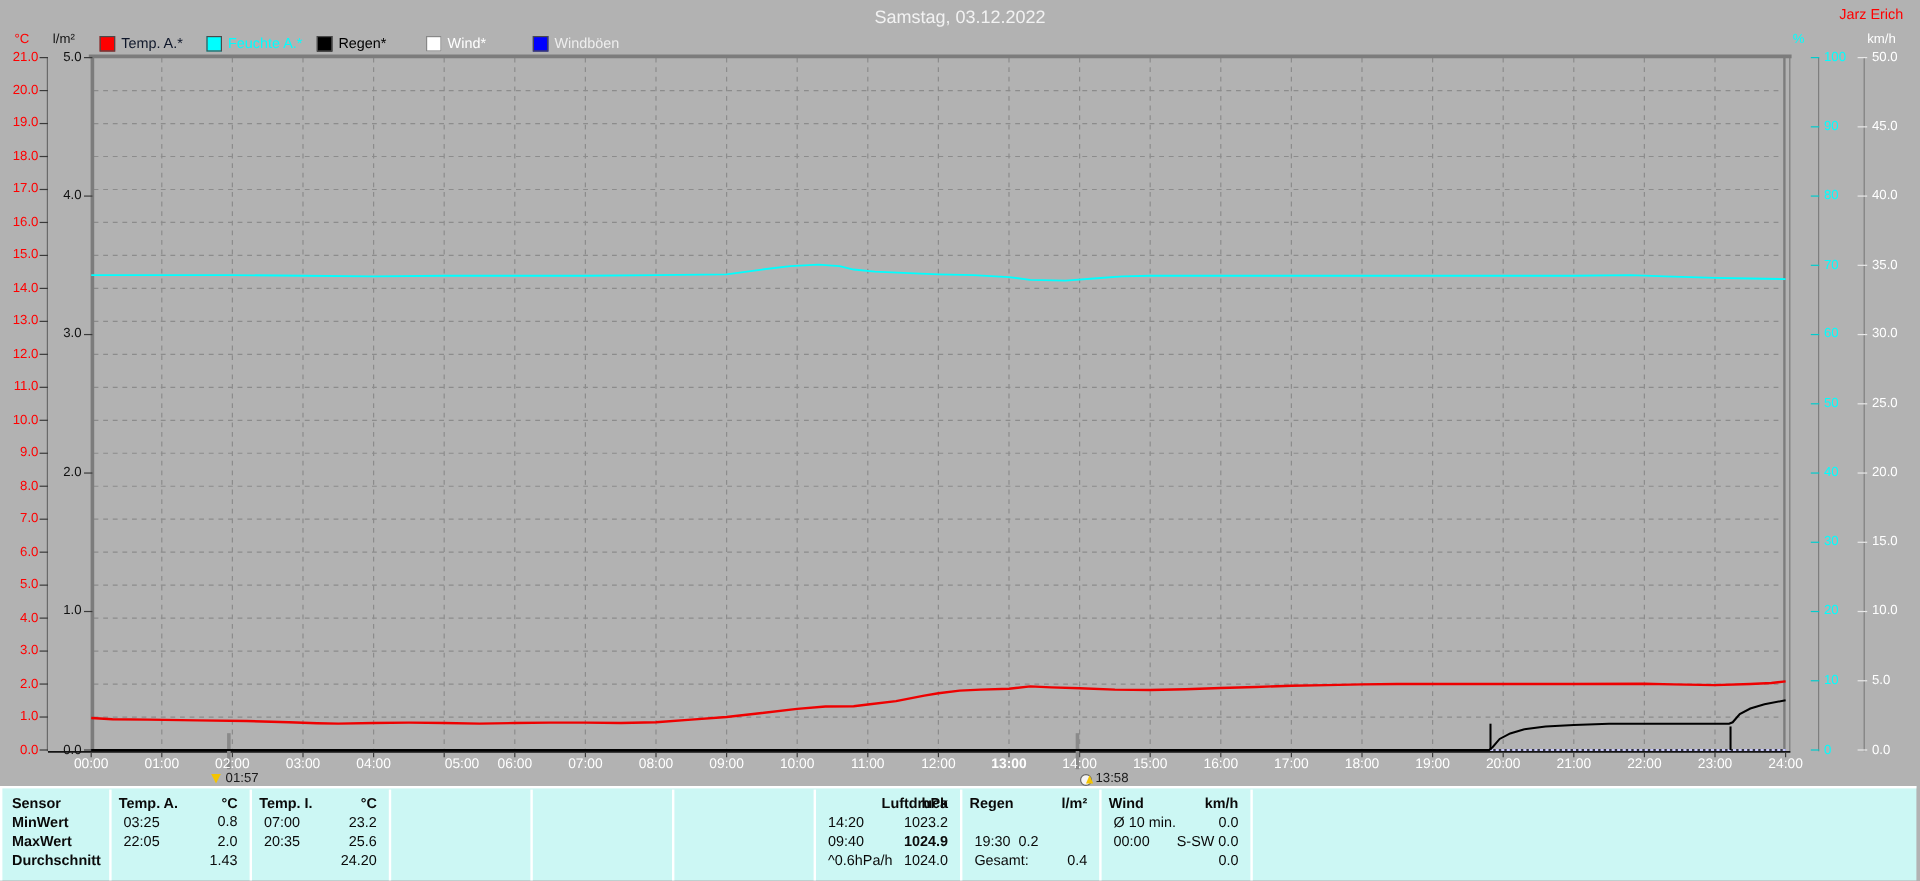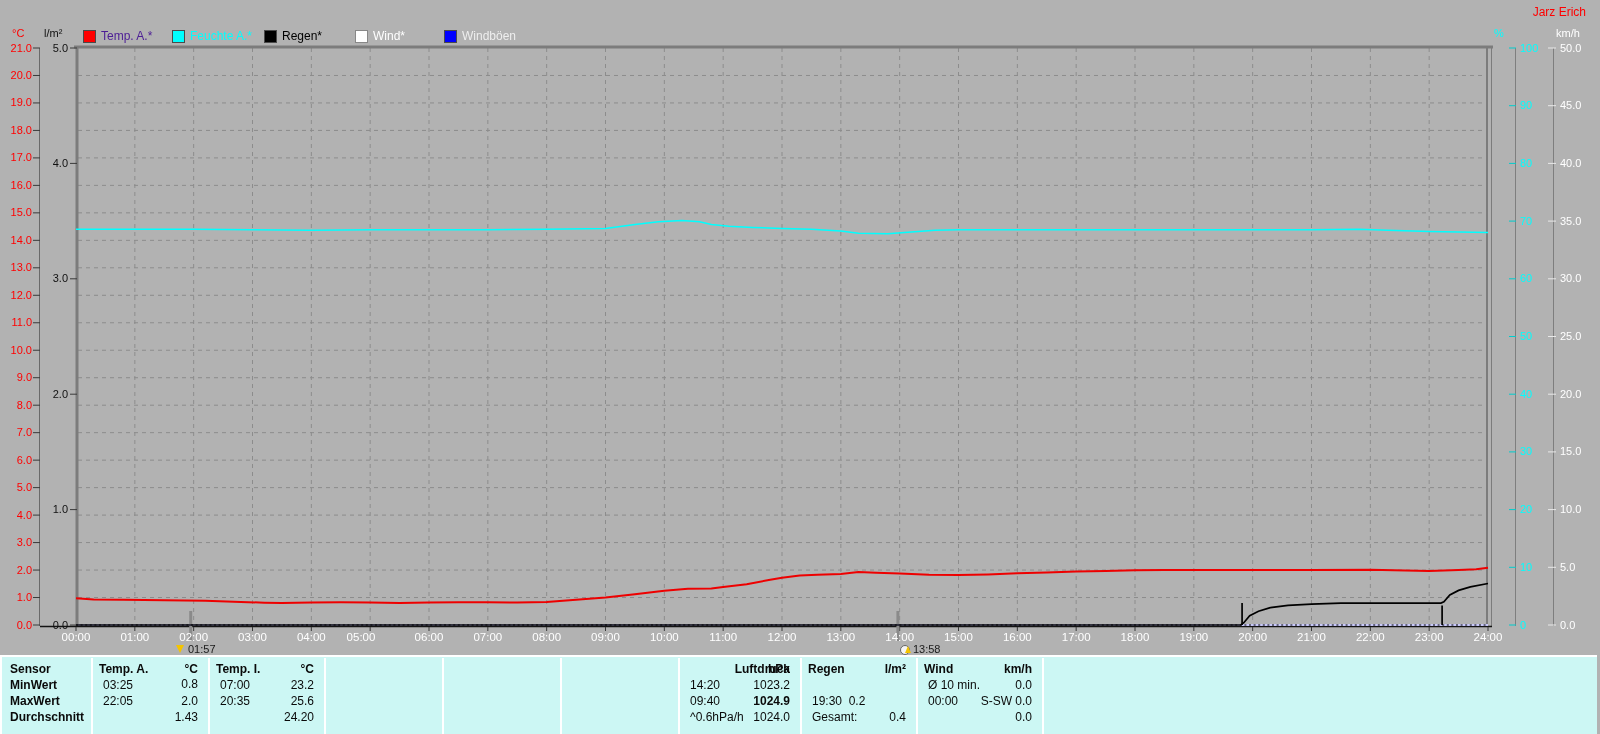--- a/index.html
+++ b/index.html
@@ -27,20 +27,21 @@
   #stat-table{position:absolute;left:0;top:655px;width:1597px;height:79px;background:#ccf7f4;
     border-top:2px solid #ffffff;border-left:2px solid #ffffff;box-sizing:border-box;}
   .tsep{position:absolute;top:1px;width:2px;height:76px;background:#ffffff;}
   .tcell{position:absolute;font-size:12px;color:#0a0a0a;line-height:14px;}
   .bold{font-weight:bold;}
 </style>
 </head>
 <body>
 
 <div id="app">
+  <div id="title" class="abs">Samstag, 03.12.2022</div>
   <div id="watermark" class="abs">Jarz Erich</div>
 
   <div class="abs unit" style="left:12px;color:#ff0000;">°C</div>
   <div class="abs unit" style="left:44px;color:#111;">l/m²</div>
   <div class="abs unit" style="left:1494px;color:#00ffff;">%</div>
   <div class="abs unit" style="left:1556px;color:#ffffff;">km/h</div>
 
   <svg id="chart-svg" width="1600" height="734">
       <line x1="78" y1="597.5238095238095" x2="1486" y2="597.5238095238095" stroke="#8c8c8c" stroke-width="1" stroke-dasharray="4,4"></line>
       <line x1="78" y1="570.047619047619" x2="1486" y2="570.047619047619" stroke="#8c8c8c" stroke-width="1" stroke-dasharray="4,4"></line>
@@ -229,45 +230,45 @@
       <span class="abs tick-label" style="left: 1560px; top: 388.7px; color: rgb(255, 255, 255);">20.0</span>
       <span class="abs tick-label" style="left: 1560px; top: 446.4px; color: rgb(255, 255, 255);">15.0</span>
       <span class="abs tick-label" style="left: 1560px; top: 504.1px; color: rgb(255, 255, 255);">10.0</span>
       <span class="abs tick-label" style="left: 1560px; top: 561.8px; color: rgb(255, 255, 255);">5.0</span>
       <span class="abs tick-label" style="left: 1560px; top: 619.5px; color: rgb(255, 255, 255);">0.0</span>
       <span class="abs xlab" style="left: 54px; top: 631px;">00:00</span>
       <span class="abs xlab" style="left: 112.833px; top: 631px;">01:00</span>
       <span class="abs xlab" style="left: 171.667px; top: 631px;">02:00</span>
       <span class="abs xlab" style="left: 230.5px; top: 631px;">03:00</span>
       <span class="abs xlab" style="left: 289.333px; top: 631px;">04:00</span>
-      <span class="abs xlab" style="left: 339px; top: 631px;">05:00</span>
+      <span class="abs xlab" style="left: 363px; top: 631px;">05:00</span>
       <span class="abs xlab" style="left: 407px; top: 631px;">06:00</span>
       <span class="abs xlab" style="left: 465.833px; top: 631px;">07:00</span>
       <span class="abs xlab" style="left: 524.667px; top: 631px;">08:00</span>
       <span class="abs xlab" style="left: 583.5px; top: 631px;">09:00</span>
       <span class="abs xlab" style="left: 642.333px; top: 631px;">10:00</span>
       <span class="abs xlab" style="left: 701.167px; top: 631px;">11:00</span>
       <span class="abs xlab" style="left: 760px; top: 631px;">12:00</span>
-      <span class="abs xlab" style="left: 818.833px; top: 631px;">13:00</span>
+      <span class="abs xlab" style="left: 818.833px; top: 631px; font-weight: bold;">13:00</span>
       <span class="abs xlab" style="left: 877.667px; top: 631px;">14:00</span>
       <span class="abs xlab" style="left: 936.5px; top: 631px;">15:00</span>
       <span class="abs xlab" style="left: 995.333px; top: 631px;">16:00</span>
       <span class="abs xlab" style="left: 1054.17px; top: 631px;">17:00</span>
       <span class="abs xlab" style="left: 1113px; top: 631px;">18:00</span>
       <span class="abs xlab" style="left: 1171.83px; top: 631px;">19:00</span>
       <span class="abs xlab" style="left: 1230.67px; top: 631px;">20:00</span>
       <span class="abs xlab" style="left: 1289.5px; top: 631px;">21:00</span>
       <span class="abs xlab" style="left: 1348.33px; top: 631px;">22:00</span>
       <span class="abs xlab" style="left: 1407.17px; top: 631px;">23:00</span>
       <span class="abs xlab" style="left: 1466px; top: 631px;">24:00</span>
     </div>
   <div id="legend-layer">
       <div class="abs legend-item" style="left: 83px;">
         <span class="swatch" style="background: rgb(255, 0, 0);"></span>
-        <span style="color: #4c1d95;">Temp. A.*</span>
+        <span style="color: #0f172a;">Temp. A.*</span>
       </div>
       <div class="abs legend-item" style="left: 172px;">
         <span class="swatch" style="background: rgb(0, 255, 255);"></span>
         <span style="color: rgb(0, 255, 255);">Feuchte A.*</span>
       </div>
       <div class="abs legend-item" style="left: 264px;">
         <span class="swatch" style="background: rgb(0, 0, 0);"></span>
         <span style="color: rgb(0, 0, 0);">Regen*</span>
       </div>
       <div class="abs legend-item" style="left: 355px;">

